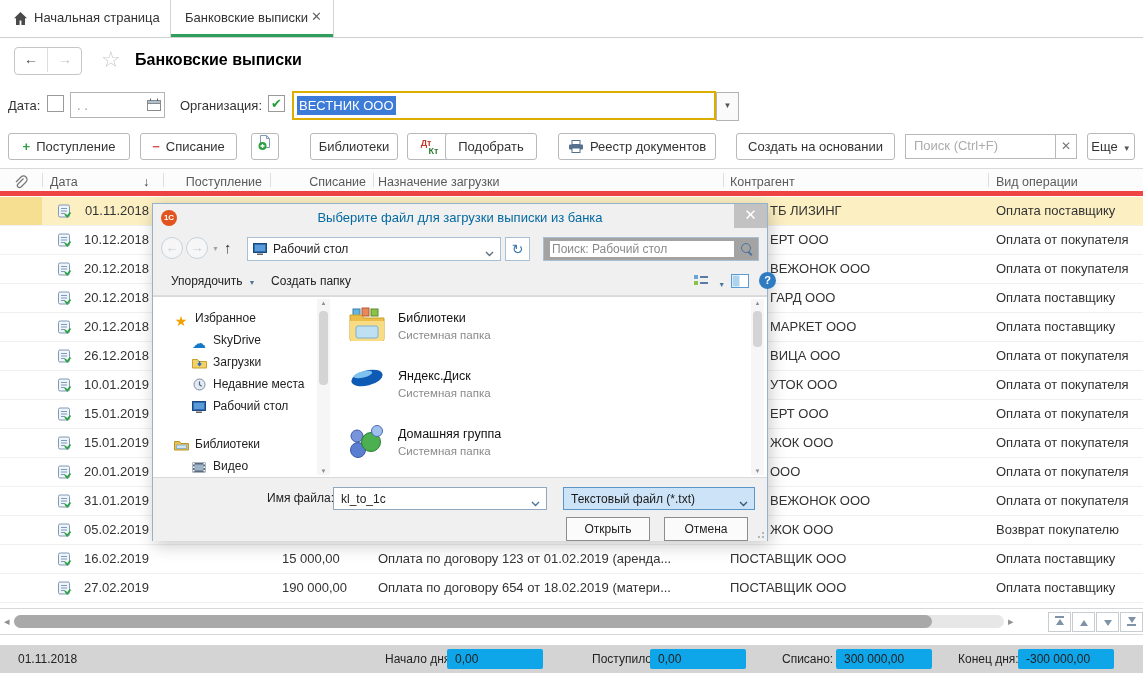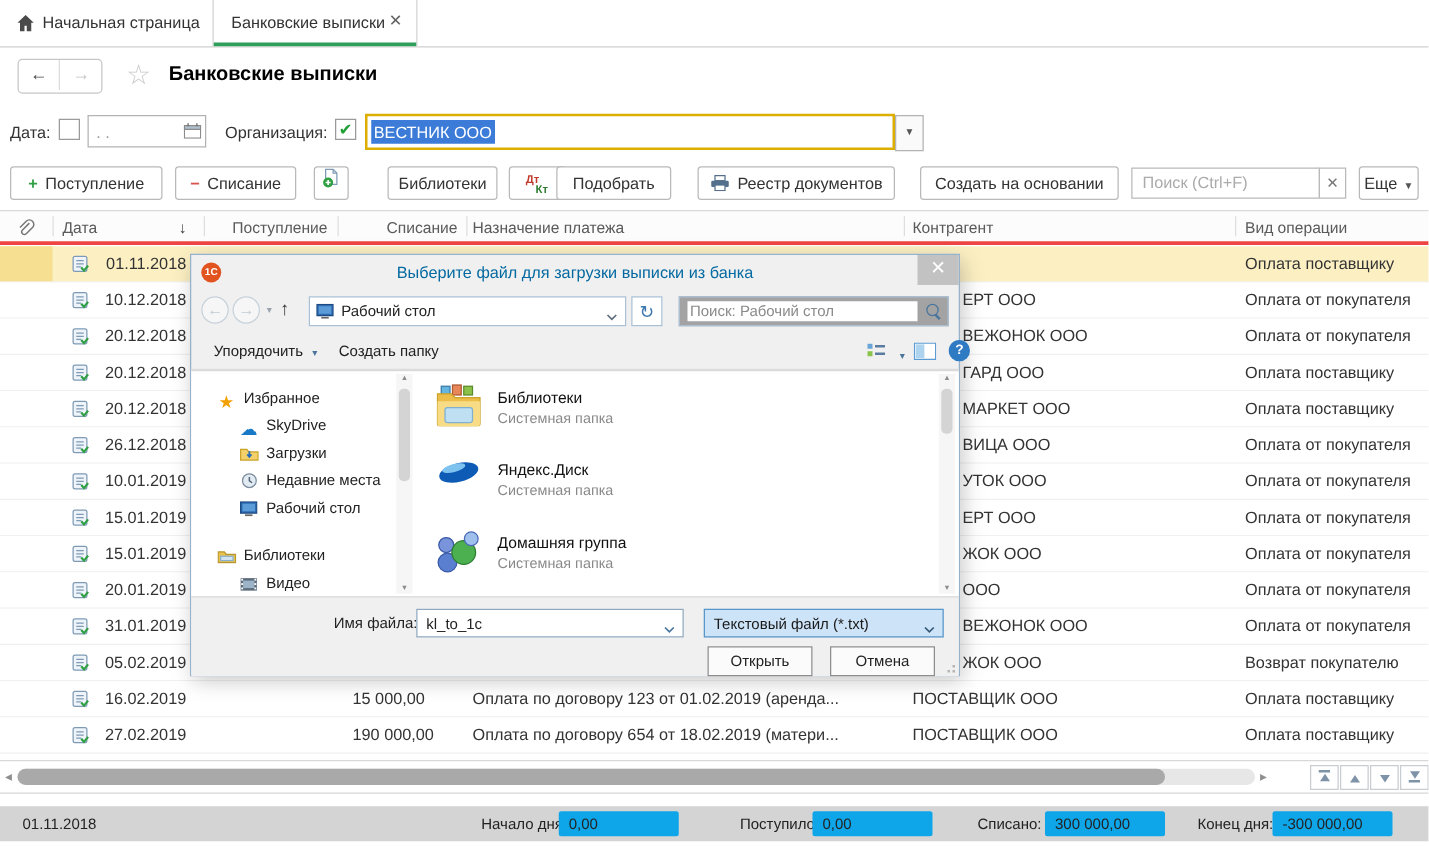--- a/index.html
+++ b/index.html
@@ -42,21 +42,21 @@
   .minus{color:#d9534f;font-weight:bold;margin-right:6px;}
   .dtkt b{color:#c0392b;font-style:normal;font-weight:bold;font-size:9px;position:relative;top:-5px;left:1px;}
   .dtkt i{color:#2e7d32;font-style:normal;font-weight:bold;font-size:9px;position:relative;top:3px;left:-2px;}
   .searchwrap{position:absolute;left:905px;top:134px;width:151px;height:25px;border:1px solid #b9b9b9;background:#fff;box-sizing:border-box;}
   .searchwrap input{position:absolute;left:6px;top:2px;width:138px;border:0;outline:0;font-size:13px;font-family:inherit;color:#333;}
   .searchwrap input::placeholder{color:#ababab;}
   .sclear{position:absolute;left:1055px;top:134px;width:22px;height:25px;border:1px solid #b9b9b9;background:#fff;text-align:center;line-height:23px;color:#777;font-size:12px;box-sizing:border-box;}
   .caret{font-size:8px;color:#555;margin-left:5px;}
 
   
-  .thead{position:absolute;left:0;top:168px;width:1143px;height:28px;background:#fcfcfc;border-top:1px solid #d9d9d9;border-bottom:3px solid #ef4444;color:#5a5a5a;font-size:12.5px;box-sizing:border-box;}
+  .thead{position:absolute;left:0;top:168px;width:1143px;height:28px;background:#fcfcfc;border-top:1px solid #d9d9d9;border-bottom:5px solid #ef4444;color:#5a5a5a;font-size:12.5px;box-sizing:border-box;}
   .thead .vd{position:absolute;top:4px;bottom:4px;width:1px;background:#dedede;}
   .th{position:absolute;top:0;line-height:26px;white-space:nowrap;}
   .rows{position:absolute;left:0;top:197px;width:1143px;}
   .trow{position:relative;height:29px;border-bottom:1px solid #f0f0f0;background:#fff;box-sizing:border-box;}
   .trow.sel{background:#fcf0c3;}
   .cell{position:absolute;top:0;line-height:28px;white-space:nowrap;overflow:hidden;box-sizing:border-box;}
   .att{left:0;width:42px;height:100%;}
   .trow.sel .att{background:#f7df92;}
   .cdate{left:42px;width:121px;text-align:right;padding-right:14px;}
   .cdate svg{position:absolute;left:15px;top:7px;}
@@ -223,38 +223,39 @@
       <span class="vd" style="left:988px"></span>
     <span class="th" style="left:13px;top:5px">
       <svg width="15" height="16" viewBox="0 0 15 16">
           <path d="M10.5 3.5 5 9a2.1 2.1 0 0 0 3 3l5-5a3.5 3.5 0 0 0-5-5l-5 5" fill="none" stroke="#777" stroke-width="1.2"></path>
         </svg>
     </span>
     <span class="th" style="left:50px">Дата</span>
     <span class="th" style="left:143px;color:#444">↓</span>
     <span class="th" style="left:163px;width:99px;text-align:right">Поступление</span>
     <span class="th" style="left:270px;width:96px;text-align:right">Списание</span>
-    <span class="th" style="left:378px">Назначение платежа</span>
+    <span class="th" style="left:378px">Назначение загрузки</span>
     <span class="th" style="left:730px">Контрагент</span>
     <span class="th" style="left:996px">Вид операции</span>
   </div>
 
   <div class="rows" id="rows">
       <div class="trow sel">
         <span class="cell att"></span>
         <span class="cell cdate"><svg width="15" height="15" viewBox="0 0 15 15">
             <rect x="1.5" y="1" width="11" height="12" rx="1.5" fill="#eef4fa" stroke="#7e9ab5"></rect>
             <line x1="4" y1="4.5" x2="10" y2="4.5" stroke="#7e9ab5"></line>
             <line x1="4" y1="7" x2="10" y2="7" stroke="#7e9ab5"></line>
             <line x1="4" y1="9.5" x2="8" y2="9.5" stroke="#7e9ab5"></line>
             <path d="M8 10l2.2 2.5 3.3-4" fill="none" stroke="#2ea043" stroke-width="1.8"></path>
           </svg>01.11.2018</span>
         <span class="cell cin"></span>
         <span class="cell cout"></span>
         <span class="cell cpurp"></span>
+        <span class="cell ccontr frag">ТБ ЛИЗИНГ</span>
         <span class="cell cop">Оплата поставщику</span>
       </div>
       <div class="trow">
         <span class="cell att"></span>
         <span class="cell cdate"><svg width="15" height="15" viewBox="0 0 15 15">
             <rect x="1.5" y="1" width="11" height="12" rx="1.5" fill="#eef4fa" stroke="#7e9ab5"></rect>
             <line x1="4" y1="4.5" x2="10" y2="4.5" stroke="#7e9ab5"></line>
             <line x1="4" y1="7" x2="10" y2="7" stroke="#7e9ab5"></line>
             <line x1="4" y1="9.5" x2="8" y2="9.5" stroke="#7e9ab5"></line>
             <path d="M8 10l2.2 2.5 3.3-4" fill="none" stroke="#2ea043" stroke-width="1.8"></path>

